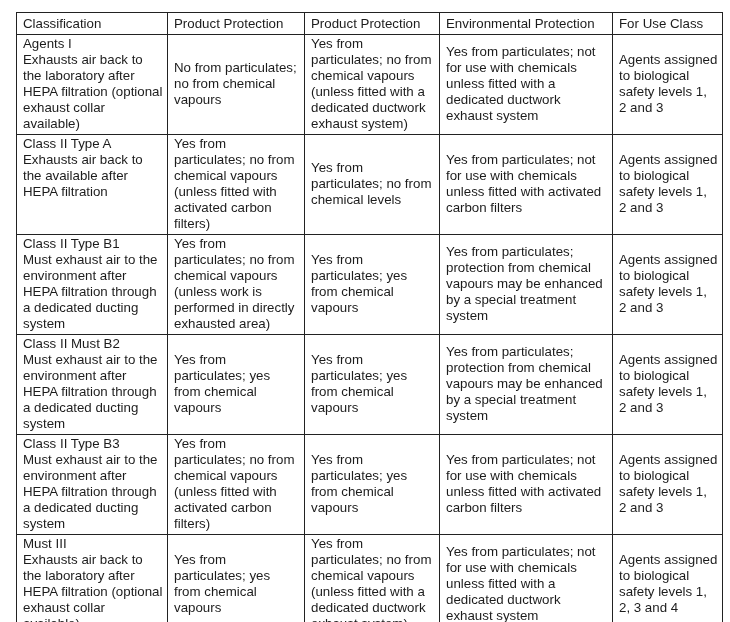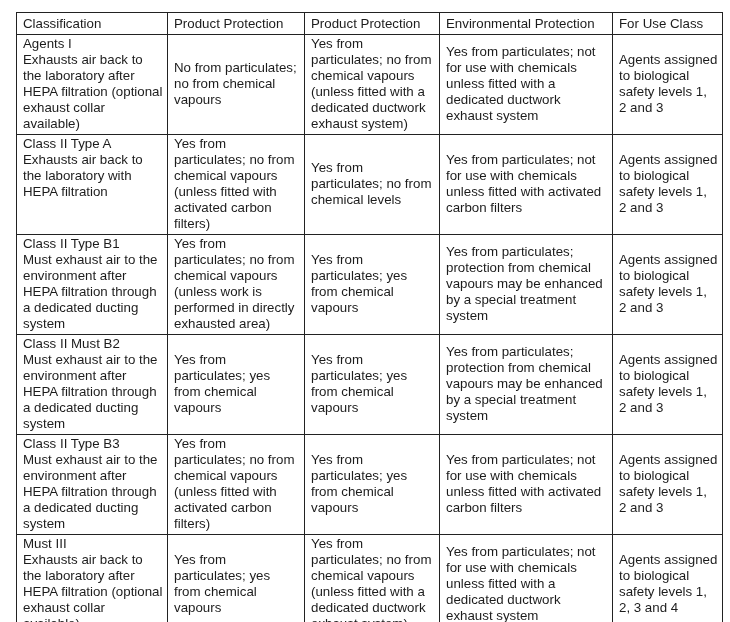--- a/index.html
+++ b/index.html
@@ -64,21 +64,21 @@
           <span class="cls-desc">Exhausts air back to the laboratory after HEPA filtration (optional exhaust collar available)</span>
         </td>
         <td class="v-mid">No from particulates; no from chemical vapours</td>
         <td class="v-mid">Yes from particulates; no from chemical vapours (unless fitted with a dedicated ductwork exhaust system)</td>
         <td class="v-mid">Yes from particulates; not for use with chemicals unless fitted with a dedicated ductwork exhaust system</td>
         <td class="v-mid">Agents assigned to biological safety levels 1, 2 and 3</td>
       </tr>
       <tr style="height:86px">
         <td class="v-top">
           <span class="cls-title">Class II Type A</span>
-          <span class="cls-desc">Exhausts air back to the laboratory with HEPA filtration</span>
+          <span class="cls-desc">Exhausts air back to the available after HEPA filtration</span>
         </td>
         <td class="v-mid">Yes from particulates; no from chemical vapours (unless fitted with activated carbon filters)</td>
         <td class="v-mid">Yes from particulates; no from chemical levels</td>
         <td class="v-mid">Yes from particulates; not for use with chemicals unless fitted with activated carbon filters</td>
         <td class="v-mid">Agents assigned to biological safety levels 1, 2 and 3</td>
       </tr>
       <tr style="height:98px">
         <td class="v-top">
           <span class="cls-title">Class II Type B1</span>
           <span class="cls-desc">Must exhaust air to the environment after HEPA filtration through a dedicated ducting system</span>

